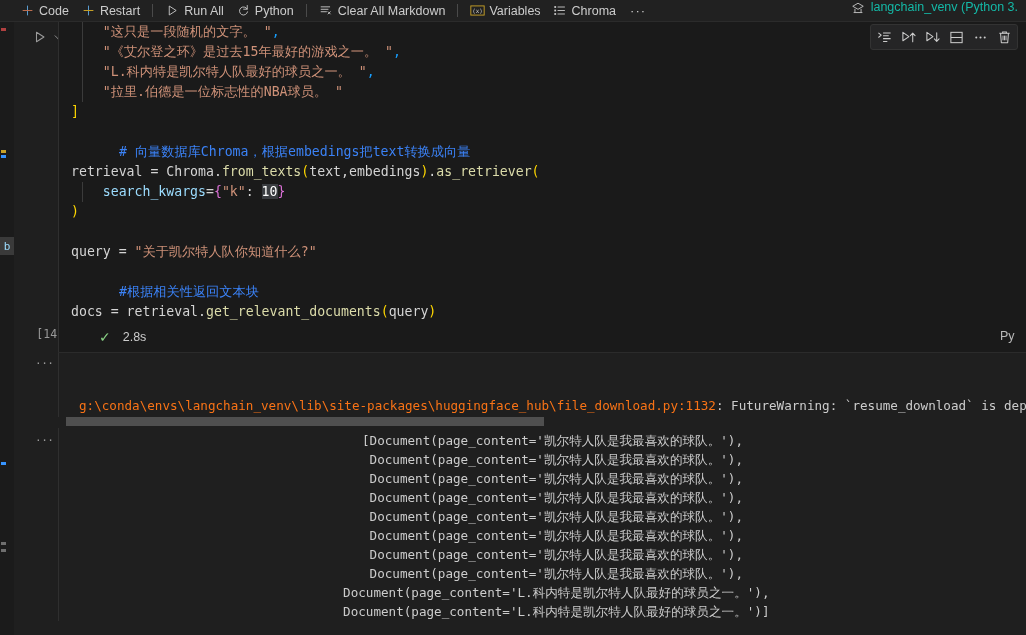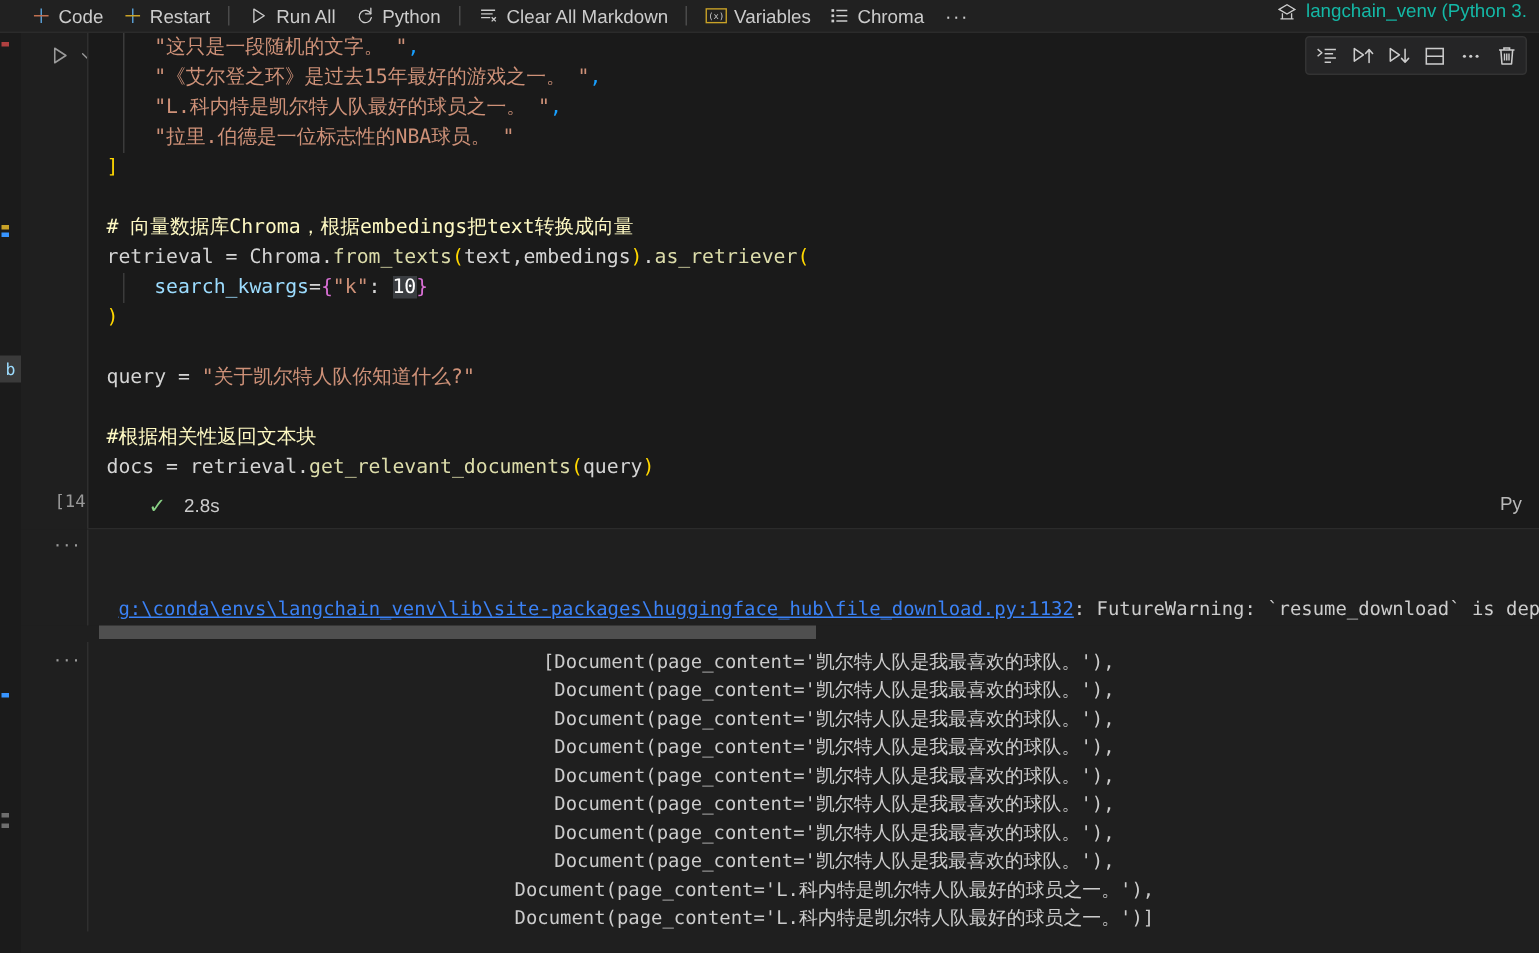--- a/index.html
+++ b/index.html
@@ -89,21 +89,21 @@
     white-space: pre;
     padding-top: 0px;
   }
   .ln { height: 20px; padding-left: 12px; white-space: pre; }
   .indent-guide {
     position: absolute; width: 1px; background: #3b3b3b;
   }
 
   
   .t-str   { color: #ce9178; }
-  .t-com   { color: #fef9c3; }
+  .t-com   { color: #3b82f6; margin-left: 48px; }
   .t-var   { color: #9cdcfe; }
   .t-fn    { color: #dcdcaa; }
   .t-plain { color: #d4d4d4; }
   .t-op    { color: #d4d4d4; }
   .t-num   { color: #ffffff; }
   .t-brk1  { color: #ffd700; }
   .t-brk2  { color: #da70d6; }
   .t-brk3  { color: #179fff; }
   .sel     { background: #3a3d41; }
 
@@ -169,21 +169,21 @@
     border-left: 1px solid #2f2f2f;
     font-family: "DejaVu Sans Mono", monospace;
     font-size: 12.6px;
     line-height: 19px;
     white-space: pre;
     color: #cccccc;
     padding-left: 20px;
     overflow: hidden;
   }
   .warn-link {
-    color: #3b82f6; text-decoration: underline; cursor: pointer;
+    color: #f97316; cursor: pointer;
   }
   .out-scrollbar {
     position: absolute; left: 52px; top: 0; width: 478px; height: 9px;
     background: #4f4f4f; border-radius: 0;
   }
   .scroll-track {
     position: absolute; left: 44px; width: 968px; height: 9px; background: transparent;
   }
   .doc-line { white-space: pre; text-align: center; }
 </style>

